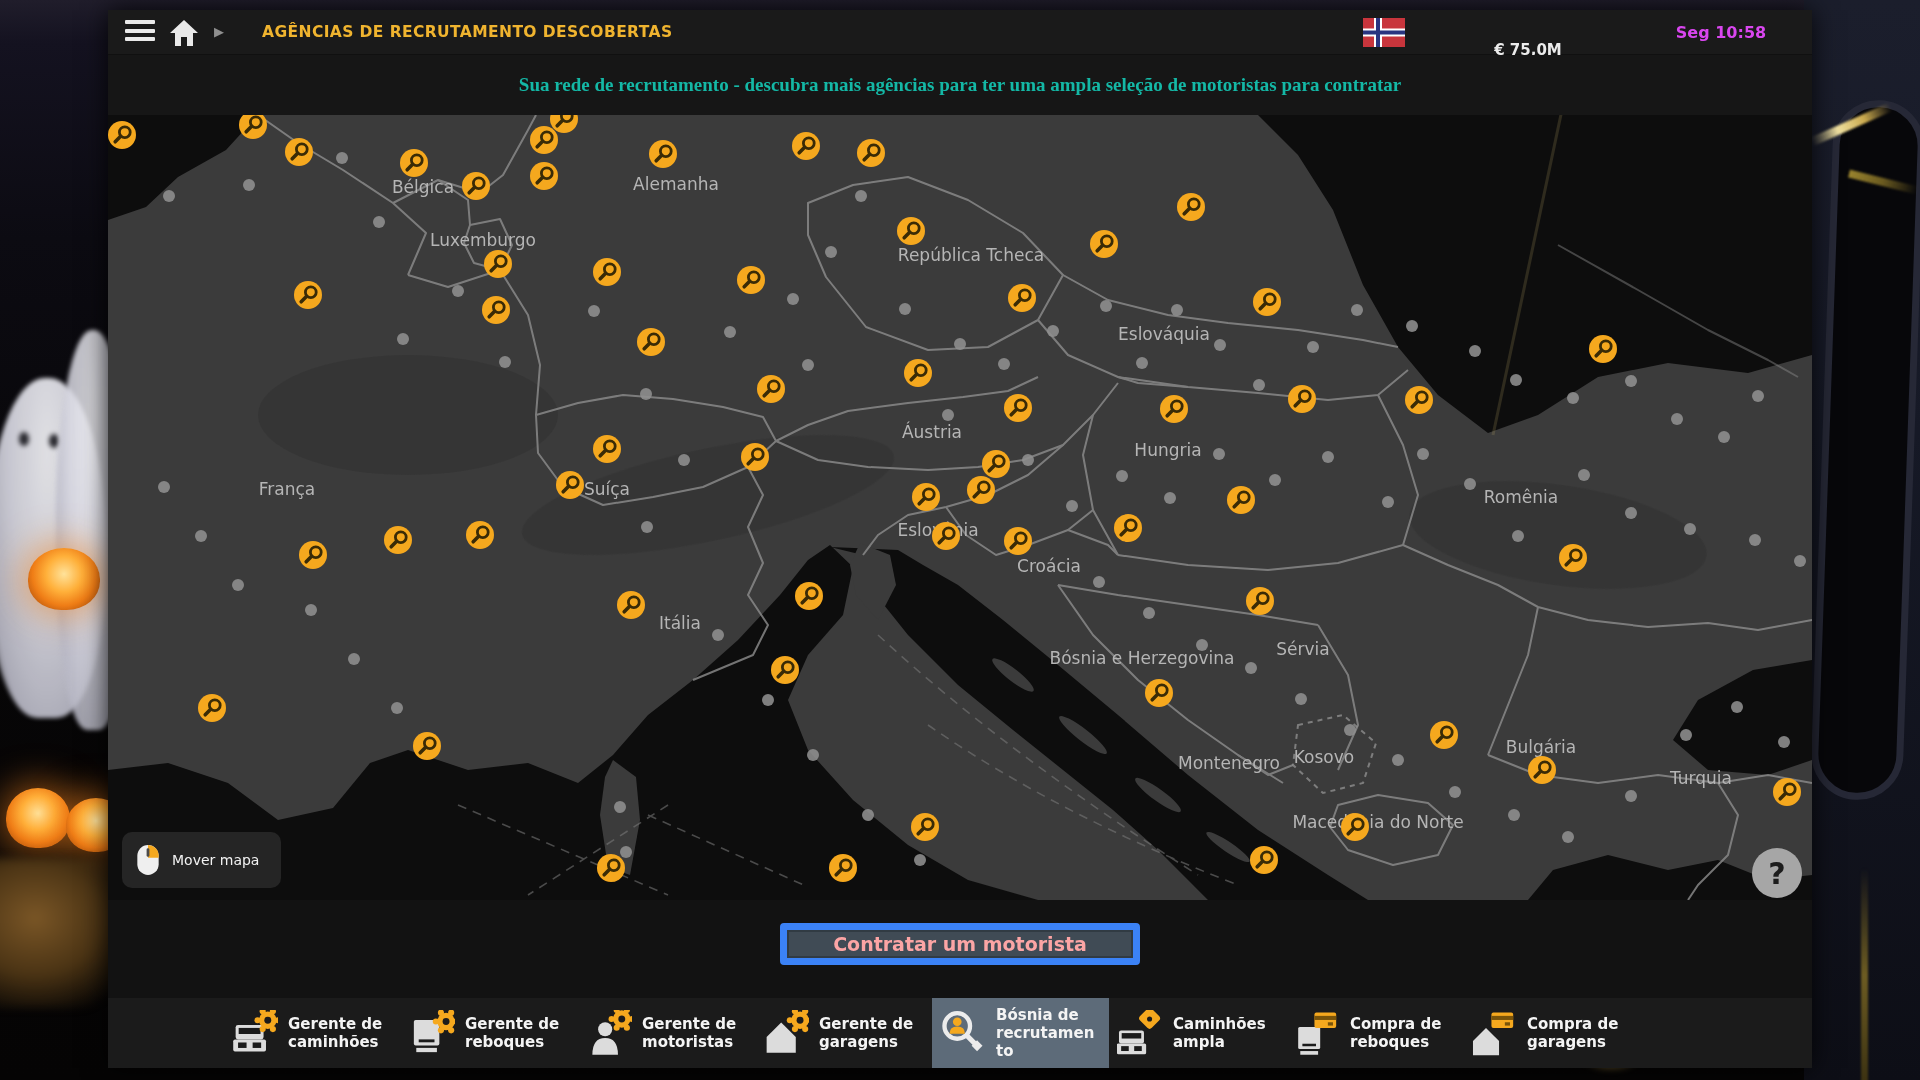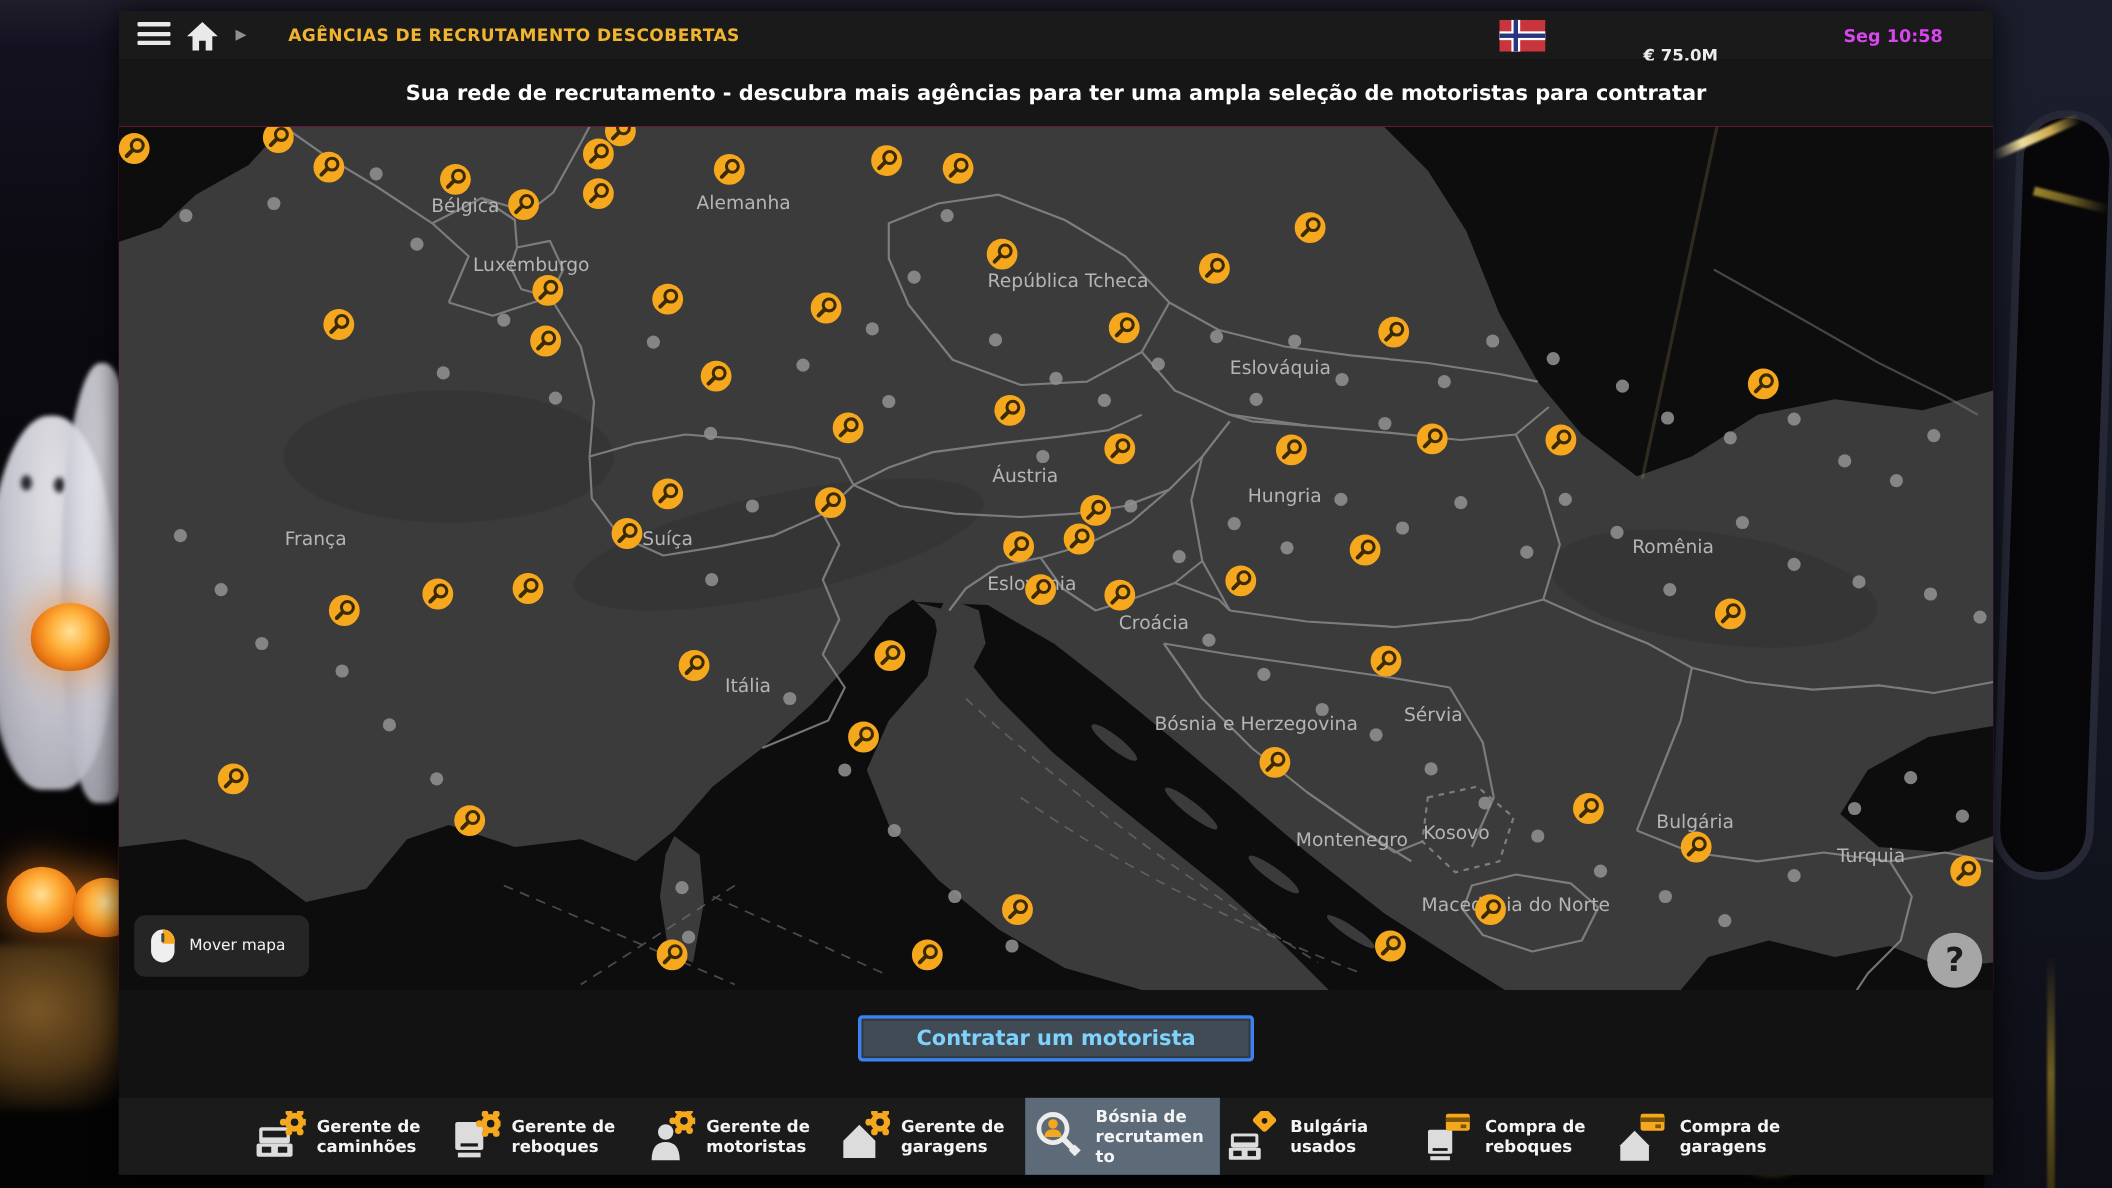--- a/index.html
+++ b/index.html
@@ -30,33 +30,33 @@
   .topbar{position:absolute;left:0;top:0;right:0;height:45px;background:#1a1a1a;border-bottom:1px solid #101010;}
   .menu-btn{position:absolute;left:17px;top:10px;width:30px;height:24px;cursor:pointer;}
   .menu-btn i{display:block;height:4px;margin:0 0 4.5px 0;background:#e9e9e9;border-radius:1px;}
   .home-btn{position:absolute;left:60px;top:8px;width:32px;height:30px;cursor:pointer;}
   .crumb-arrow{position:absolute;left:106px;top:14px;font-size:13px;color:#8f8f8f;}
   .crumb-title{position:absolute;left:127px;top:0;line-height:45px;font-size:15.5px;font-weight:bold;color:#f0b42f;letter-spacing:.4px;margin-left:27px;}
   .flag{position:absolute;left:1255px;top:8px;width:42px;height:29px;}
   .money{position:absolute;left:1320px;top:18px;width:200px;text-align:center;line-height:45px;font-size:15px;color:#ececec;font-weight:bold;}
   .clock{position:absolute;left:1513px;top:0;width:200px;text-align:center;line-height:45px;font-size:16px;color:#d946ef;font-weight:bold;}
   .subtitle-row{position:absolute;left:0;top:45px;right:0;height:60px;display:flex;align-items:center;justify-content:center;background:#161616;}
-  .subtitle-row span{font-size:19px;font-weight:bold;color:#ffffff;}
+  .subtitle-row span{font-size:19px;font-weight:bold;color:#14b8a6;font-family:Liberation Serif, serif;}
   
   .map-wrap{position:absolute;left:0;top:105px;width:1704px;height:785px;background:#be185d;overflow:hidden;}
   .map-wrap svg{display:block;}
   svg text{font-family:"DejaVu Sans","Liberation Sans",sans-serif;font-size:17px;fill:#b5b5b5;}
   .map-hint{position:absolute;left:14px;bottom:12px;height:56px;display:flex;align-items:center;gap:12px;
     padding:0 22px 0 14px;background:rgba(125,125,125,.22);border-radius:10px;}
   .map-hint span{font-size:14px;color:#f2f2f2;}
   .help-btn{position:absolute;right:10px;bottom:2px;width:50px;height:50px;border-radius:50%;background:#a6a6a6;
     color:#1c1c1c;font-size:30px;font-weight:bold;display:flex;align-items:center;justify-content:center;cursor:pointer;}
   
   .hire-btn{position:absolute;left:672px;top:913px;width:360px;height:42px;background:#404b55;
-    border:3px solid #3b82f6;border-radius:4px;color:#7dd3fc;font-family:inherit;font-size:19px;font-weight:bold;cursor:pointer;
+    border:7px solid #3b82f6;border-radius:4px;color:#fca5a5;font-family:inherit;font-size:19px;font-weight:bold;cursor:pointer;
     box-shadow:inset 0 0 0 2px #313b43;}
   
   .toolbar{position:absolute;left:0;top:988px;width:1704px;height:70px;background:#1b1b1b;display:flex;align-items:stretch;padding-left:116px;}
   .tab{width:177px;display:flex;align-items:center;gap:10px;padding:0 8px;cursor:pointer;}
   .tab.selected{background:#5d6b79;}
   .tab-icon{width:46px;height:46px;flex:none;}
   .tab-icon svg{width:46px;height:46px;display:block;}
   .tab-label{font-size:15px;font-weight:bold;color:#f4f4f4;line-height:1.22;overflow-wrap:anywhere;}
 </style>
 </head>
@@ -710,21 +710,21 @@
     <rect x="1" y="19" width="27" height="10" rx="1.5"></rect>
     <rect x="5" y="21.5" width="7" height="4.5" fill="#1b1b1b"></rect>
     <rect x="17" y="21.5" width="7" height="4.5" fill="#1b1b1b"></rect>
               </g>
               <g transform="translate(19,0) rotate(45 6.5 6.5)">
                 <rect width="13" height="13" rx="2.5" fill="#F5A81E"></rect>
               </g>
               <circle cx="25.5" cy="7" r="2" fill="#1b1b1b"></circle>
             </svg>
           </span>
-     <span class="tab-label">Bulgária usados</span>
+     <span class="tab-label">Caminhões ampla</span>
         </div>
         <div class="tab">
           <span class="tab-icon">
        <svg viewBox="0 0 36 36">
               <g transform="translate(0,10) scale(0.82)" fill="#dcdcdc">
     <rect x="4" y="4" width="21" height="21" rx="1.5"></rect>
     <rect x="8" y="20" width="13" height="2.4" fill="#1b1b1b"></rect>
     <rect x="6" y="27" width="17" height="3.5"></rect>
               </g>
               <rect x="16" y="2" width="17" height="12" rx="1.5" fill="#F5A81E"></rect>

